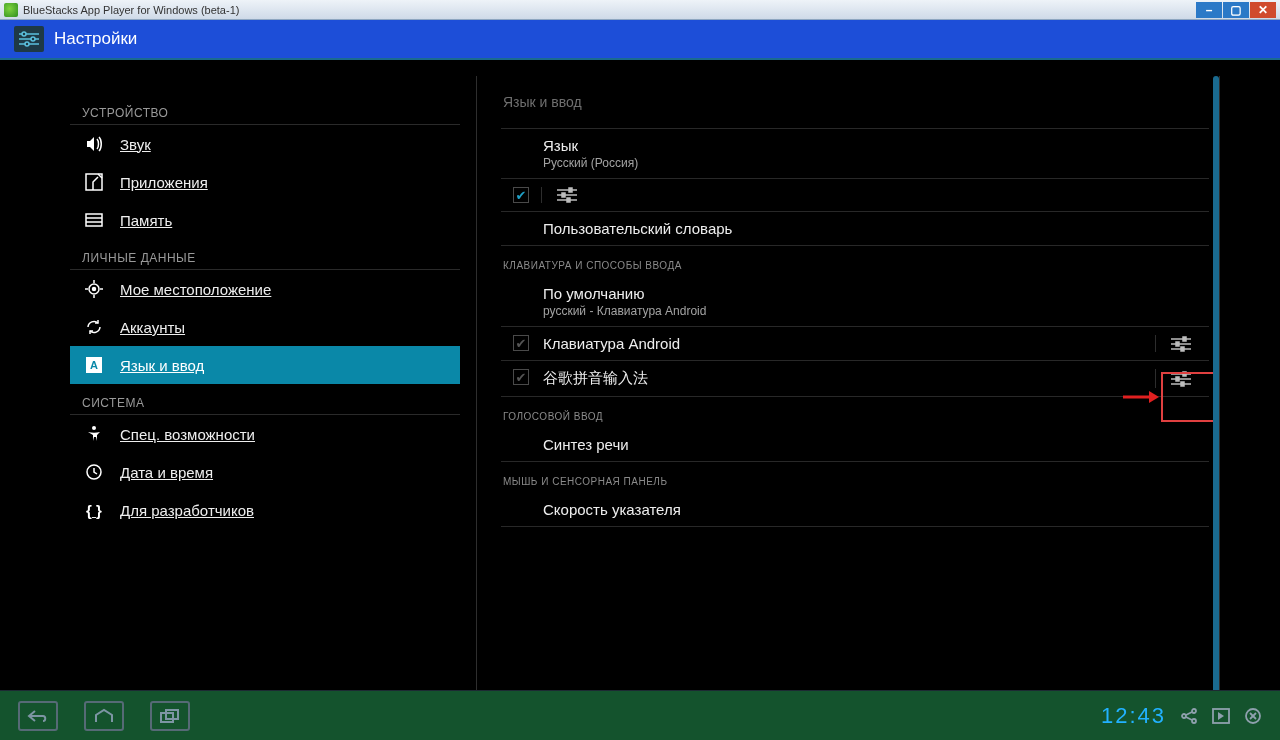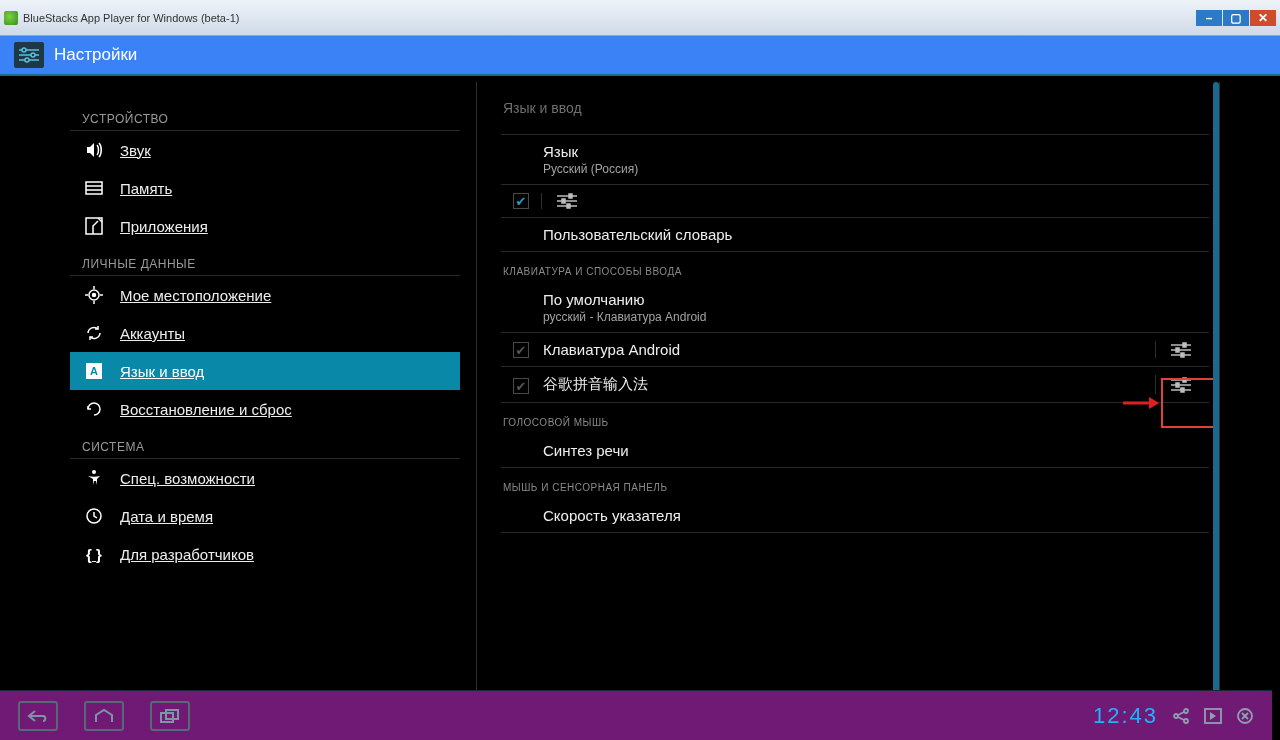--- a/index.html
+++ b/index.html
@@ -1,59 +1,59 @@
 <!DOCTYPE html>
 <html><head>
 <meta charset="utf-8">
 <style>
 * { margin:0; padding:0; box-sizing:border-box; font-family:Arial,Helvetica,sans-serif; }
 body { background:#000; width:1280px; height:740px; overflow:hidden; position:relative; }
 
 
-.win-titlebar { height:36px; background:linear-gradient(#eef3f8,#cfdae8); display:flex; align-items:center; padding:4px 4px; font-size:11px; color:#333; border-bottom:1px solid #8ea6c0; }
+.win-titlebar { height:20px; background:linear-gradient(#eef3f8,#cfdae8); display:flex; align-items:center; padding:4px 4px; font-size:11px; color:#333; border-bottom:1px solid #8ea6c0; }
 .bs-logo { width:14px; height:14px; border-radius:2px; background:radial-gradient(circle at 40% 40%, #7fd33f, #2f8e1f); margin-right:5px; }
 .win-controls { margin-left:auto; display:flex; }
 .win-btn { width:26px; height:16px; margin-left:1px; display:flex; align-items:center; justify-content:center; font-size:12px; font-weight:bold; color:#fff; }
 .win-min { background:#2b79c7; } .win-max{ background:#2b79c7; } .win-close{ background:#d04b2d; }
 
 
-.app-header { height:40px; background:#3b82f6; border-bottom:2px solid #1a6a8f; display:flex; align-items:center; padding:0 14px; color:#fff; }
+.app-header { height:40px; background:#1d4ed8; border-bottom:2px solid #1a6a8f; display:flex; align-items:center; padding:0 14px; color:#fff; }
 .header-icon { width:30px; height:26px; background:#1e3945; display:flex; align-items:center; justify-content:center; border-radius:2px; margin-right:10px; }
 .header-title { font-size:17px; }
 
 
-.content { display:flex; height:628px; padding:6px 60px 0 70px; }
+.content { display:flex; height:628px; padding:16px 60px 0 70px; }
 .sidebar { width:390px; padding-top:18px; }
 .sec-header { font-size:12px; color:#999; letter-spacing:0.5px; padding:6px 12px 4px 12px; border-bottom:1px solid #2a2a2a; margin-top:6px; }
 .side-item { display:flex; align-items:center; height:38px; padding:0 14px; color:#eee; font-size:15px; cursor:pointer;text-decoration:underline; }
 .side-item .ic { width:20px; height:20px; margin-right:16px; display:flex; align-items:center; justify-content:center; }
 .side-item.sel { background:#0a88a8; color:#fff; }
 .sidebar-lbl {  }
 
 
 .panel { flex:1; border-left:1px solid #2e2e2e; border-right:1px solid #2e2e2e; padding:18px 10px 0 24px; margin-left:16px; position:relative; overflow:hidden; height:630px; }
 .panel::-webkit-scrollbar{width:6px;}
 .panel-title { color:#6f6f6f; font-size:14px; padding-bottom:18px; border-bottom:1px solid #282828; padding-left:2px; }
-.row { display:flex; align-items:flex-end; border-bottom:1px solid #282828; padding:8px 4px 8px 0; }
+.row { display:flex; align-items:flex-start; border-bottom:1px solid #282828; padding:8px 4px 8px 0; }
 .row .chk { width:40px; display:flex; justify-content:center; }
 .row .txt { flex:1; color:#eee; font-size:15px; padding-left:2px; }
 .row .sub { color:#a3a3a3; font-size:12px; margin-top:2px; }
 .row .act { width:50px; display:flex; align-items:center; justify-content:center; border-left:1px solid #2d2d2d; align-self:stretch; }
 .sub-header { font-size:10px; color:#8a8a8a; letter-spacing:0.5px; padding:14px 0 6px 2px; }
 .checkbox { width:16px; height:16px; border:1px solid #4a4a4a; display:flex; align-items:center; justify-content:center; font-size:13px; }
 .checkbox.on { color:#1ea0c6; }
 .checkbox.dis { color:#555; }
 svg { display:block; }
 
 
 .hl-box { position:absolute; border:2px solid #e04040; pointer-events:none; }
 .hl-arrow { position:absolute; pointer-events:none; }
 
 
-.bottom-bar { position:absolute; bottom:0; left:0; right:8px; height:50px; background:#701a75; border-top:1px solid #1d2a33; display:flex; align-items:center; padding:0 18px; }
+.bottom-bar { position:absolute; bottom:0; left:0; right:0; height:50px; background:#14532d; border-top:1px solid #1d2a33; display:flex; align-items:center; padding:0 18px; }
 .nav-btns { display:flex; gap:26px; }
 .nav-btn { width:40px; height:30px; border:2px solid #566a76; border-radius:3px; display:flex; align-items:center; justify-content:center; color:#7d95a4; font-size:14px; }
 .clock { margin-left:auto; color:#22b1ff; font-size:22px; letter-spacing:2px; font-weight:300; margin-right:14px; }
 .tray { display:flex; gap:14px; align-items:center; }
 .tray-ic { color:#8ea0ad; font-size:17px; }
 
 
 .scroll-strip { position:absolute; right:0; top:0; bottom:0; width:6px; }
 .scroll-thumb { position:absolute; right:0; top:0; width:6px; height:620px; background:#1a6a8f; border-radius:3px; }
 </style>
@@ -95,37 +95,37 @@
       <span class="ic">
           <svg width="18" height="18" viewBox="0 0 18 18" fill="#fff">
             <path d="M2 6v6h3l4 4V2L5 6H2z"></path>
             <path d="M12 4c2 2 2 8 0 10M14 2c3 3 3 11 0 14" stroke="#fff" fill="none" stroke-width="1.5"></path>
           </svg>
         </span>
       <span class="sidebar-lbl">Звук</span>
     </div>
     <div class="side-item">
       <span class="ic">
+          <svg width="18" height="18" viewBox="0 0 18 18" fill="none" stroke="#fff" stroke-width="1.5">
+            <rect x="1" y="1" width="16" height="16"></rect>
+            <path d="M13 1l4 4"></path>
+            <path d="M8 17V9l5-5"></path>
+          </svg>
+        </span>
+      <span class="sidebar-lbl">Приложения</span>
+    </div>
+    <div class="side-item">
+      <span class="ic">
           <svg width="18" height="14" viewBox="0 0 18 14" fill="none" stroke="#fff" stroke-width="1.5">
             <rect x="1" y="1" width="16" height="12"></rect>
             <line x1="1" y1="5" x2="17" y2="5"></line>
             <line x1="1" y1="9" x2="17" y2="9"></line>
           </svg>
         </span>
       <span class="sidebar-lbl">Память</span>
-    </div>
-    <div class="side-item">
-      <span class="ic">
-          <svg width="18" height="18" viewBox="0 0 18 18" fill="none" stroke="#fff" stroke-width="1.5">
-            <rect x="1" y="1" width="16" height="16"></rect>
-            <path d="M13 1l4 4"></path>
-            <path d="M8 17V9l5-5"></path>
-          </svg>
-        </span>
-      <span class="sidebar-lbl">Приложения</span>
     </div>
 
     <div class="sec-header">ЛИЧНЫЕ ДАННЫЕ</div>
     <div class="side-item">
       <span class="ic">
           <svg width="18" height="18" viewBox="0 0 18 18" fill="none" stroke="#fff" stroke-width="1.5">
             <circle cx="9" cy="9" r="5"></circle>
             <circle cx="9" cy="9" r="1.5" fill="#fff"></circle>
             <line x1="9" y1="0" x2="9" y2="3"></line>
             <line x1="9" y1="15" x2="9" y2="18"></line>
@@ -145,29 +145,20 @@
       <span class="sidebar-lbl">Аккаунты</span>
     </div>
     <div class="side-item sel">
       <span class="ic">
           <svg width="18" height="18" viewBox="0 0 18 18">
             <rect x="1" y="1" width="16" height="16" fill="#fff"></rect>
             <text x="9" y="13" text-anchor="middle" font-size="11" fill="#0a88a8" font-weight="bold">A</text>
           </svg>
         </span>
       <span class="sidebar-lbl">Язык и ввод</span>
-    </div>
-    <div class="side-item">
-      <span class="ic">
-          <svg width="18" height="18" viewBox="0 0 18 18" fill="none" stroke="#fff" stroke-width="1.5">
-            <path d="M3 9a6 6 0 116 6"></path>
-            <path d="M3 6v3h3"></path>
-          </svg>
-        </span>
-      <span class="sidebar-lbl">Восстановление и сброс</span>
     </div>
 
     <div class="sec-header">СИСТЕМА</div>
     <div class="side-item">
       <span class="ic">
           <svg width="18" height="18" viewBox="0 0 18 18" fill="#fff">
             <circle cx="9" cy="3" r="2"></circle>
             <path d="M3 7c4 1 8 1 12 0l-3 3v6l-1-4h-2l-1 4v-6z"></path>
           </svg>
         </span>
@@ -271,21 +262,21 @@
               <line x1="0" y1="8" x2="20" y2="8"></line>
               <line x1="0" y1="13" x2="20" y2="13"></line>
               <rect x="12" y="1" width="3" height="4" fill="#bdbdbd"></rect>
               <rect x="5" y="6" width="3" height="4" fill="#bdbdbd"></rect>
               <rect x="10" y="11" width="3" height="4" fill="#bdbdbd"></rect>
             </g>
           </svg>
       </div>
     </div>
 
-    <div class="sub-header">ГОЛОСОВОЙ МЫШЬ</div>
+    <div class="sub-header">ГОЛОСОВОЙ ВВОД</div>
     <div class="row">
       <div class="chk"></div>
       <div class="txt">
           <div>Синтез речи</div>
         </div>
     </div>
 
     <div class="sub-header">МЫШЬ И СЕНСОРНАЯ ПАНЕЛЬ</div>
     <div class="row">
       <div class="chk"></div>

